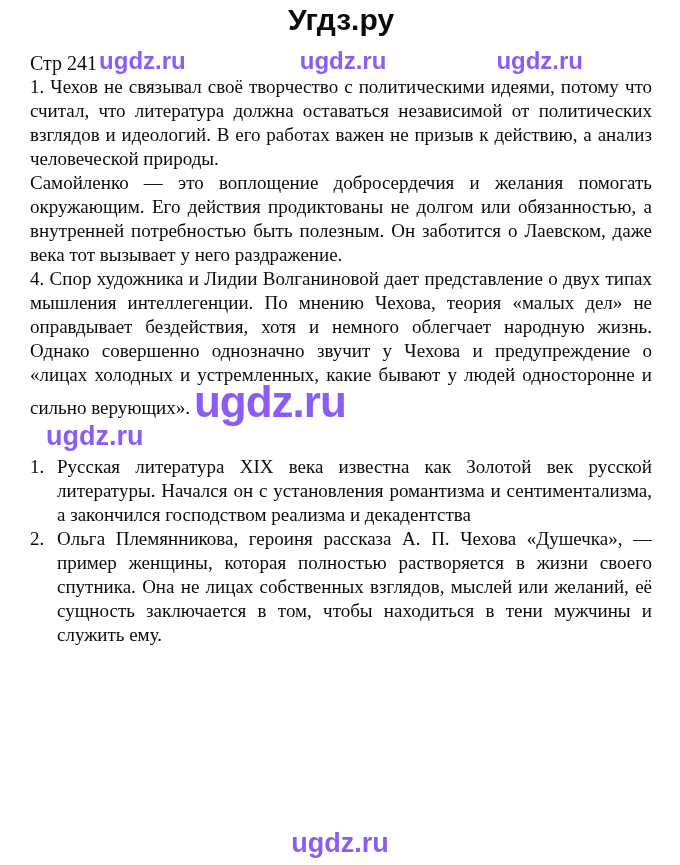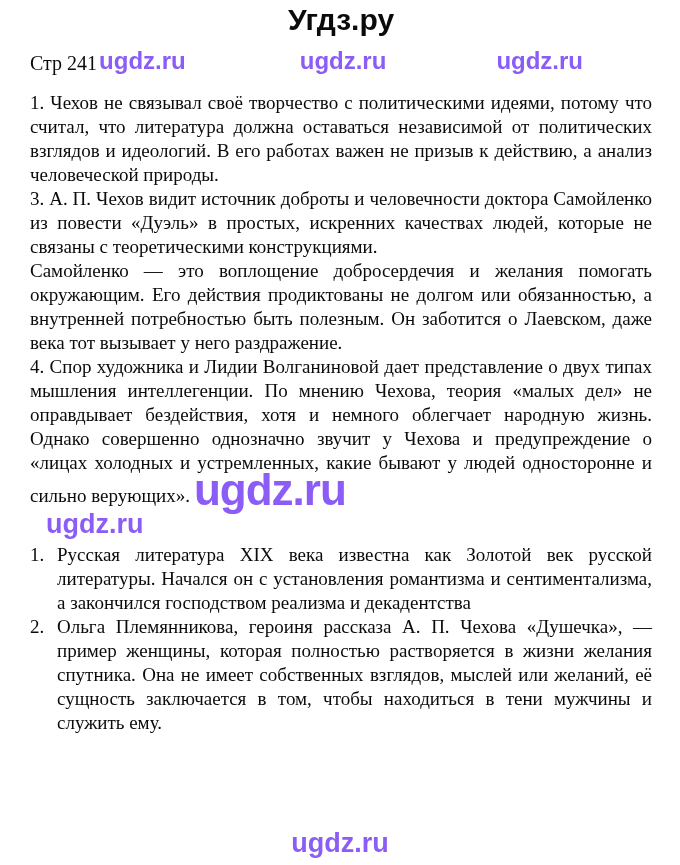--- a/index.html
+++ b/index.html
@@ -31,21 +31,21 @@
     display: flex;
     align-items: flex-end;
     margin-top: 11px;
     height: 27px;
   }
   .page-label { font-size: 20px; }
   .wm-row .wm { font-size: 24px; }
   .wm-row .wm1 { margin-left: 2px; }
   .wm-row .wm2 { margin-left: 114px; }
   .wm-row .wm3 { margin-left: 110px; }
-  .paras { margin-top: 16px; }
+  .paras { margin-top: 0; }
   .para {
     margin: 0;
     font-size: 19px;
     line-height: 24px;
     text-align: justify;
   }
   
   .wm-md { font-size: 30px; margin-left: 4px; position: relative; top: 1px; }
   .wm-xl { font-size: 44px; margin-left: 4px; position: relative; top: 3px; letter-spacing: -1px; }
   .wm-left {
@@ -73,32 +73,31 @@
 
   <div class="wm-row">
     <span class="page-label">Стр 241</span>
     <span class="wm wm1">ugdz.ru</span>
     <span class="wm wm2">ugdz.ru</span>
     <span class="wm wm3">ugdz.ru</span>
   </div>
 
   <div class="paras" id="paragraphs">
       <p class="para">1. Чехов не связывал своё творчество с политическими идеями, потому что считал, что литература должна оставаться независимой от политических взглядов и идеологий. В его работах важен не призыв к действию, а анализ человеческой природы.</p>
-      <p class="para">3. А. П. Чехов видит источник доброты и человечности доктора Самойленко из повести «Дуэль» в простых, искренних качествах людей, которые не связаны с теоретическими конструкциями.</p>
       <p class="para">Самойленко — это воплощение добросердечия и желания помогать окружающим. Его действия продиктованы не долгом или обязанностью, а внутренней потребностью быть полезным. Он заботится о Лаевском, даже века тот вызывает у него раздражение.</p>
       <p class="para">4. Спор художника и Лидии Волганиновой дает представление о двух типах мышления интеллегенции. По мнению Чехова, теория «малых дел» не оправдывает бездействия, хотя и немного облегчает народную жизнь. Однако совершенно однозначно звучит у Чехова и предупреждение о «лицах холодных и устремленных, какие бывают у людей односторонне и сильно верующих».<span class="wm wm-xl">ugdz.ru</span></p>
     </div>
 
   <span class="wm wm-left">ugdz.ru</span>
 
   <div id="answers-list">
       <div class="li">
         <span class="li-num">1.</span>
         <span class="li-text">Русская литература XIX века известна как Золотой век русской литературы. Начался он с установления романтизма и сентиментализма, а закончился господством реализма и декадентства</span>
       </div>
       <div class="li">
         <span class="li-num">2.</span>
-        <span class="li-text">Ольга Племянникова, героиня рассказа А. П. Чехова «Душечка», — пример женщины, которая полностью растворяется в жизни желания спутника. Она не имеет собственных взглядов, мыслей или желаний, её сущность заключается в том, чтобы находиться в тени мужчины и служить ему.</span>
+        <span class="li-text">Ольга Племянникова, героиня рассказа А. П. Чехова «Душечка», — пример женщины, которая полностью растворяется в жизни своего спутника. Она не лицах собственных взглядов, мыслей или желаний, её сущность заключается в том, чтобы находиться в тени мужчины и служить ему.</span>
       </div>
     </div>
 
   <div class="wm footer-wm">ugdz.ru</div>
 </div>
 
 </body></html>

